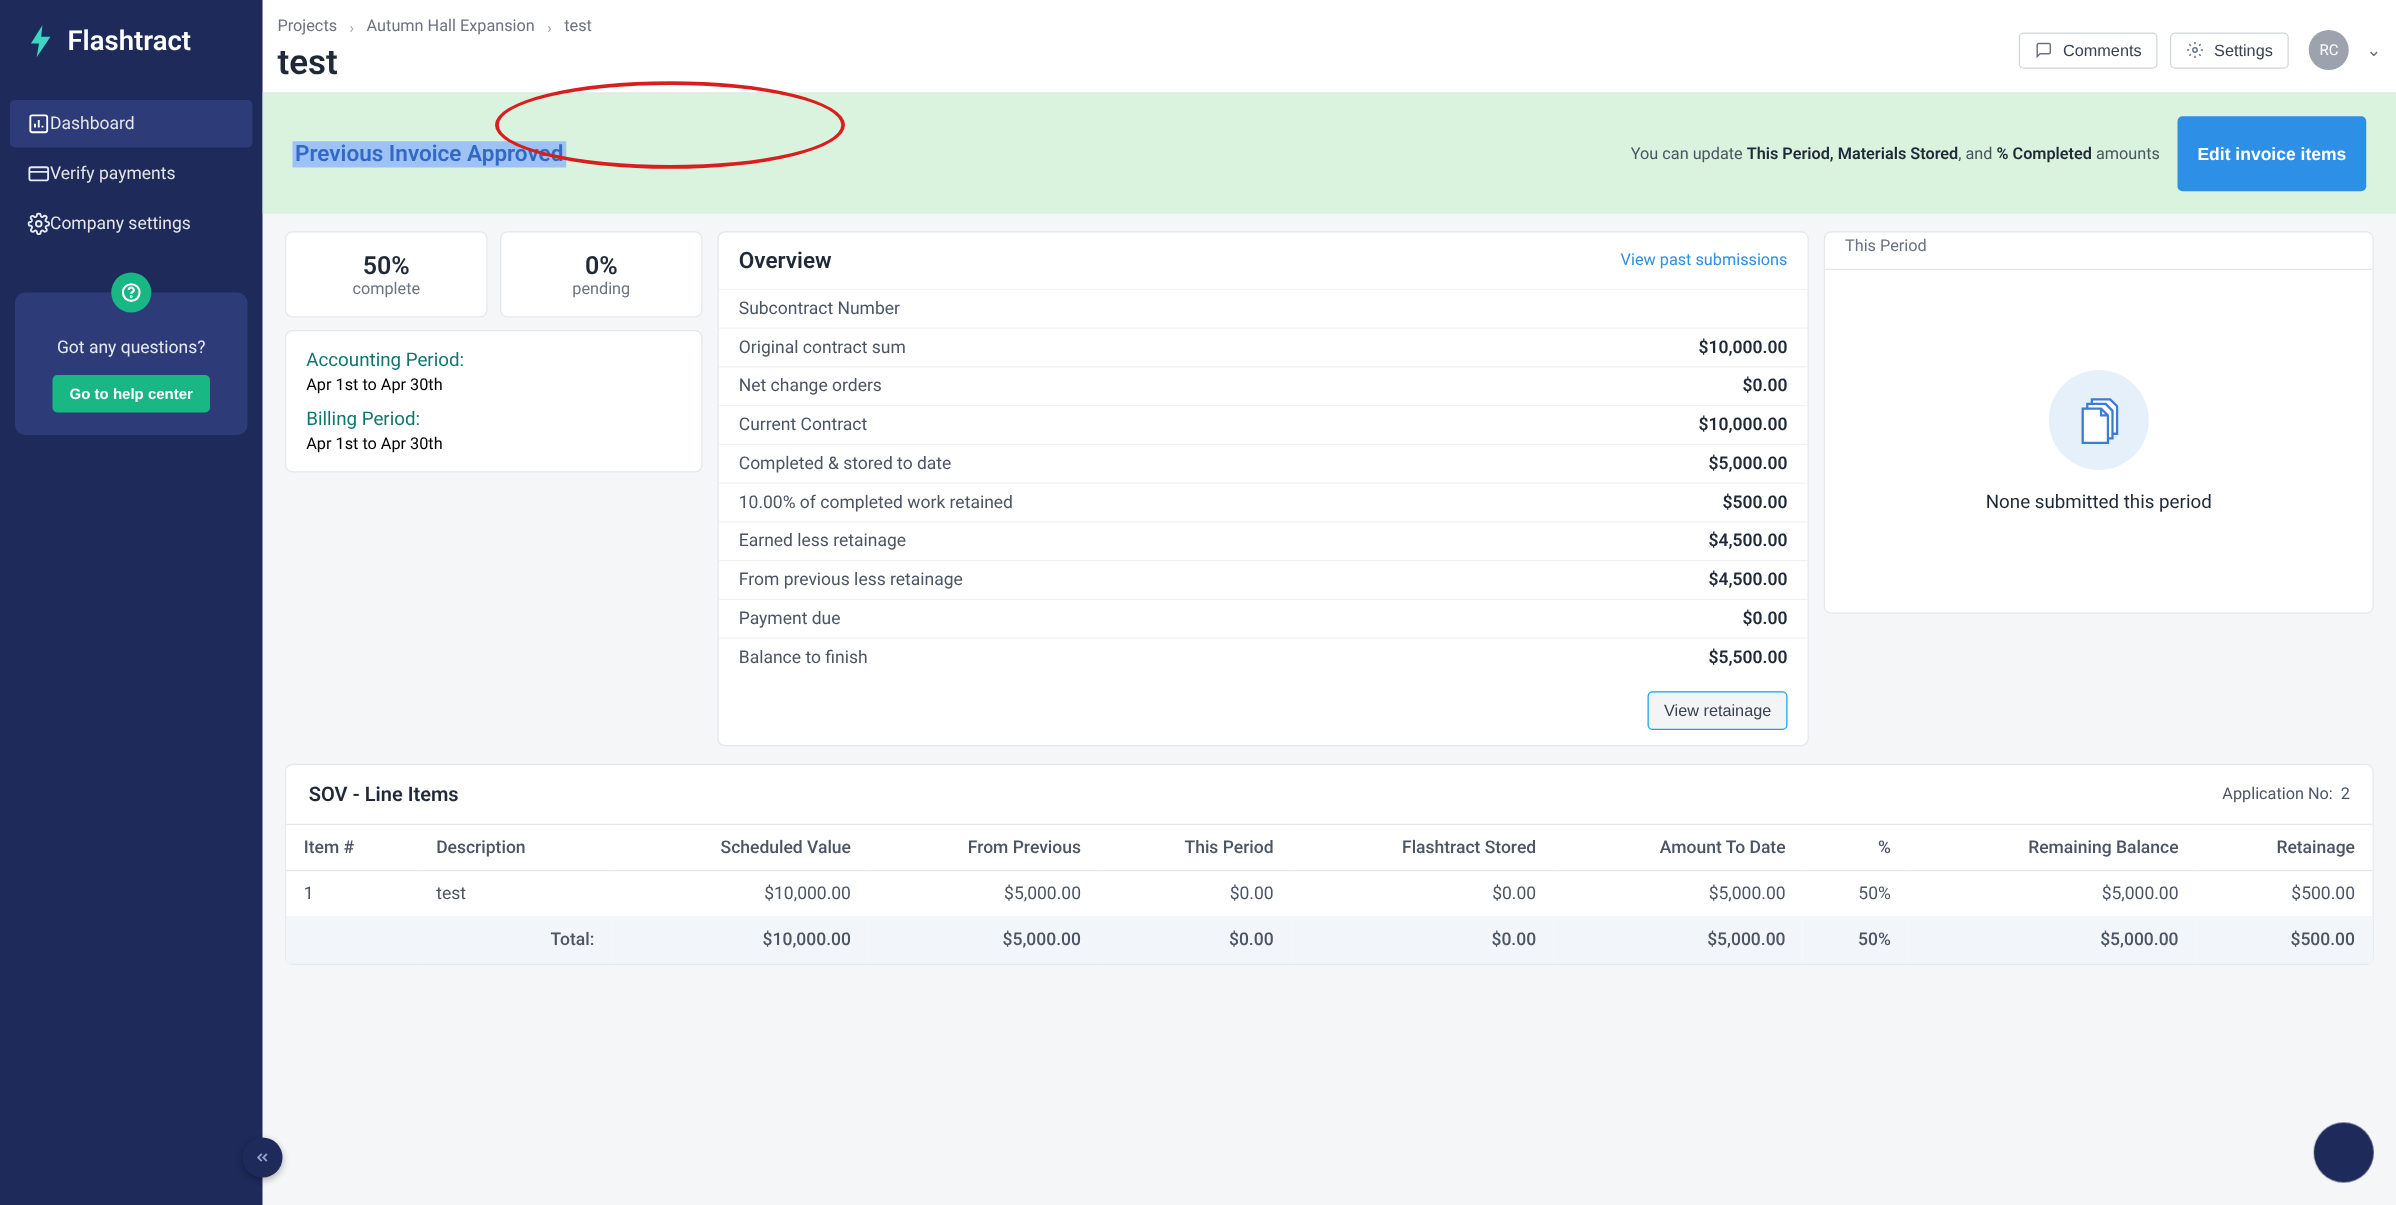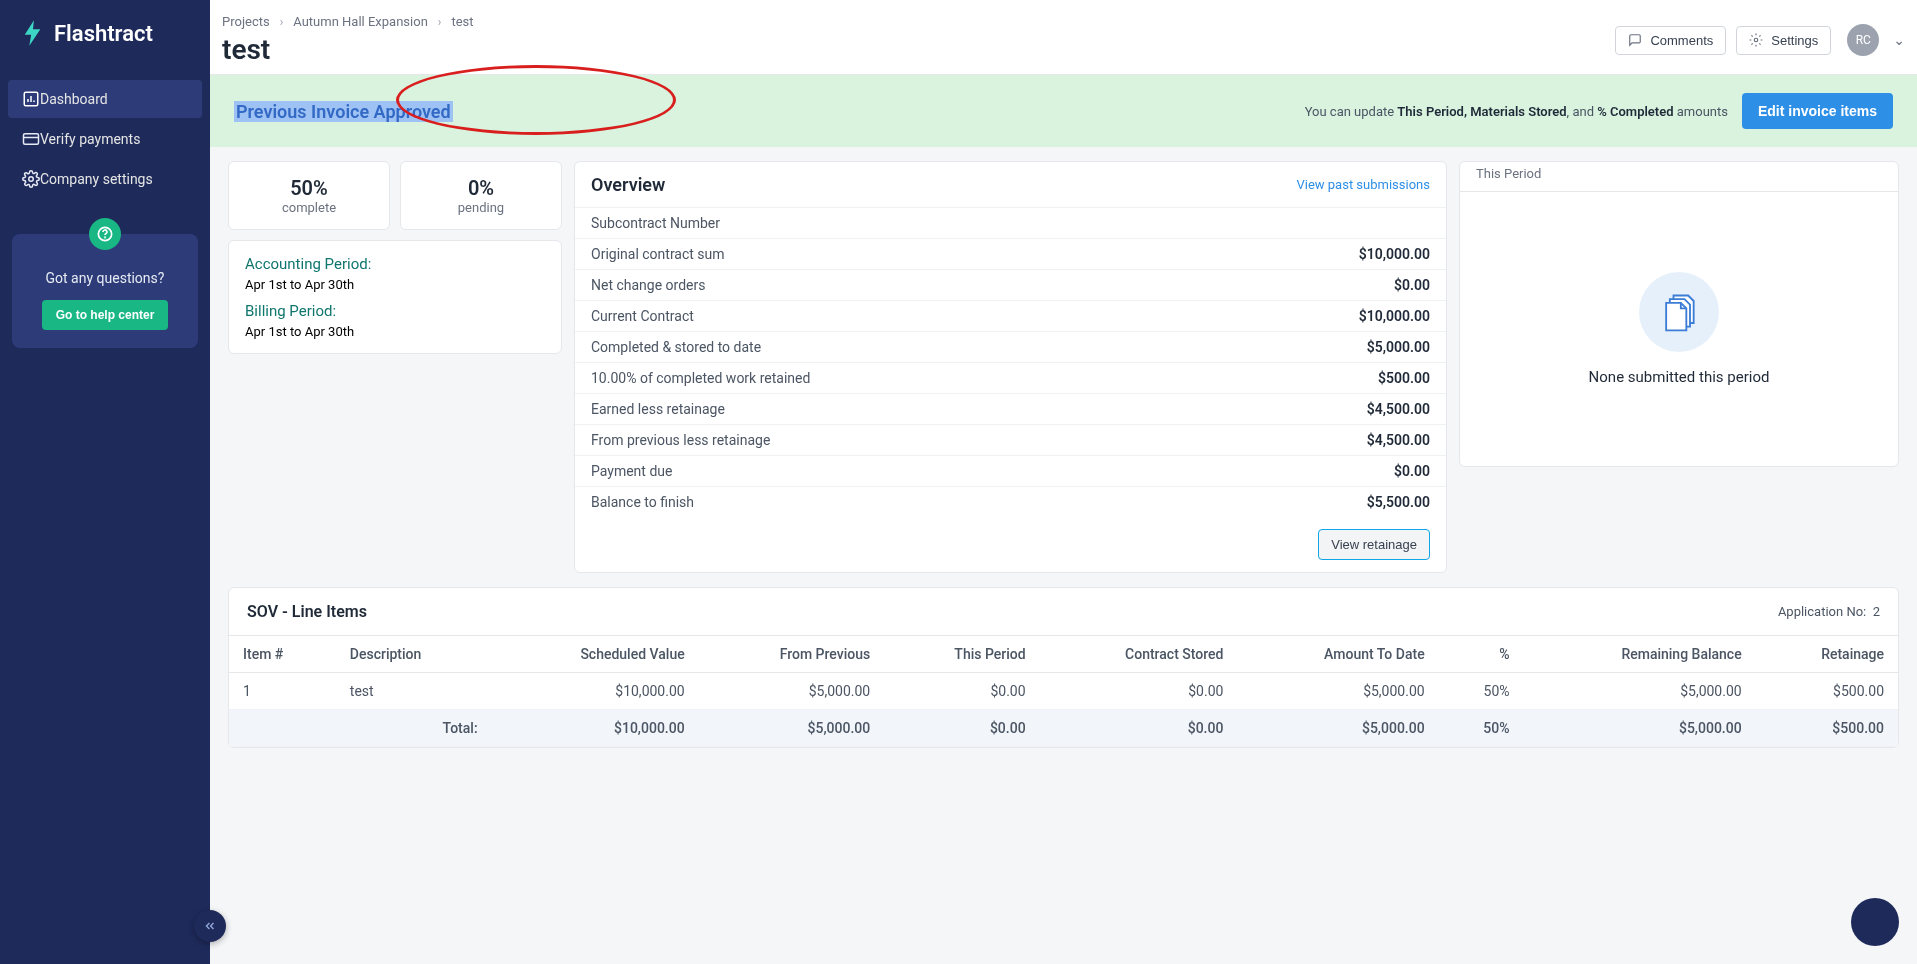--- a/index.html
+++ b/index.html
@@ -87,21 +87,21 @@
 }
 .red-circle {
   position: absolute; left: 186px; top: -10px;
   width: 280px; height: 70px; border: 3px solid #d91e1e; border-radius: 50%;
   pointer-events: none;
 }
 .approved-right { display: flex; align-items: center; gap: 14px; font-size: 13px; color: #4b5563; }
 .approved-right strong { color: #1f2937; font-weight: 600; }
 .primary-btn {
   background: #2e8fe6; color: #fff; border: none; border-radius: 4px;
-  padding: 10px 16px; font-size: 14px; font-weight: 600; cursor: pointer;
+  padding: 22px 16px; font-size: 14px; font-weight: 600; cursor: pointer;
 }
 .content { padding: 14px 18px; display: flex; flex-direction: column; gap: 14px; }
 .grid-top { display: flex; gap: 12px; }
 .col-left { width: 334px; display: flex; flex-direction: column; gap: 10px; }
 .col-mid { flex: 1; }
 .col-right { width: 440px; }
 .card {
   background: #fff; border: 1px solid #e5e7eb; border-radius: 6px;
 }
 .builder-card { padding: 18px; display: flex; align-items: center; gap: 16px; }
@@ -367,21 +367,21 @@
           </span>
         </div>
         <table class="sov-table">
           <thead>
               <tr id="sov-head-row">
                 <th>Item #</th>
                 <th>Description</th>
                 <th class="num">Scheduled Value</th>
                 <th class="num">From Previous</th>
                 <th class="num">This Period</th>
-                <th class="num">Contract Stored</th>
+                <th class="num">Flashtract Stored</th>
                 <th class="num">Amount To Date</th>
                 <th class="num">%</th>
                 <th class="num">Remaining Balance</th>
                 <th class="num">Retainage</th>
               </tr>
             </thead>
           <tbody id="sov-body">
               <tr>
                 <td>1</td>
                 <td>test</td>

